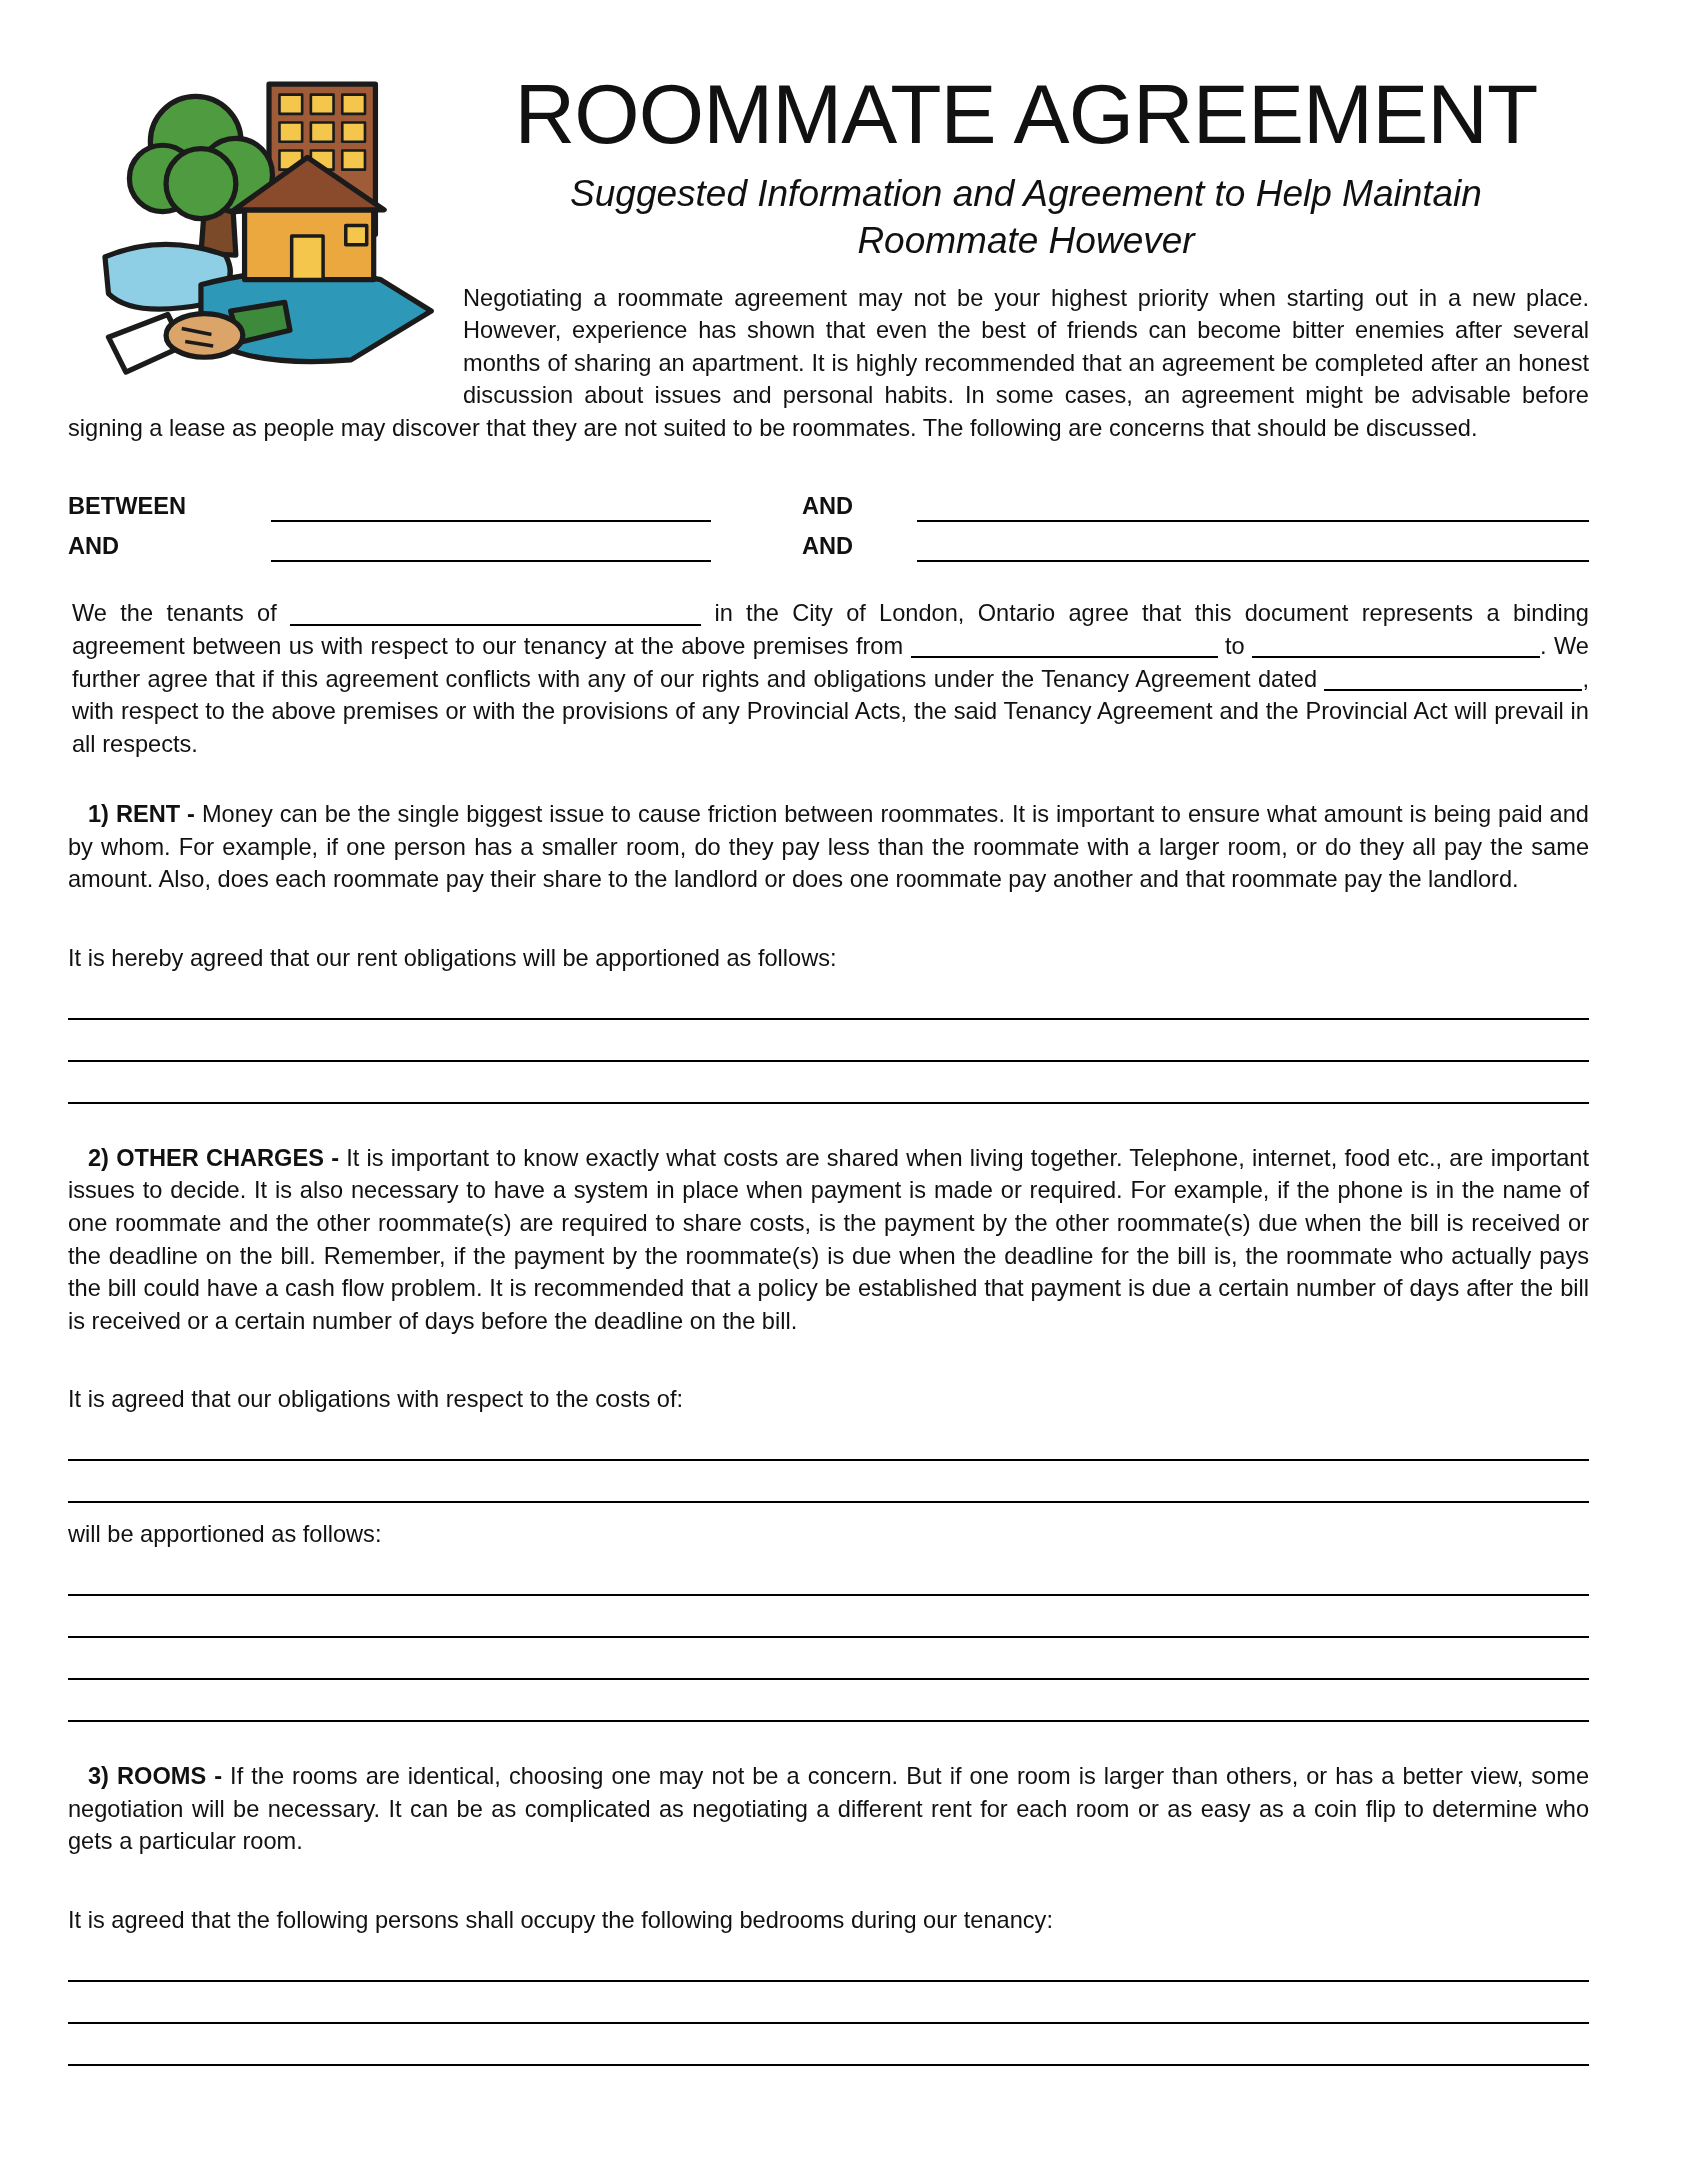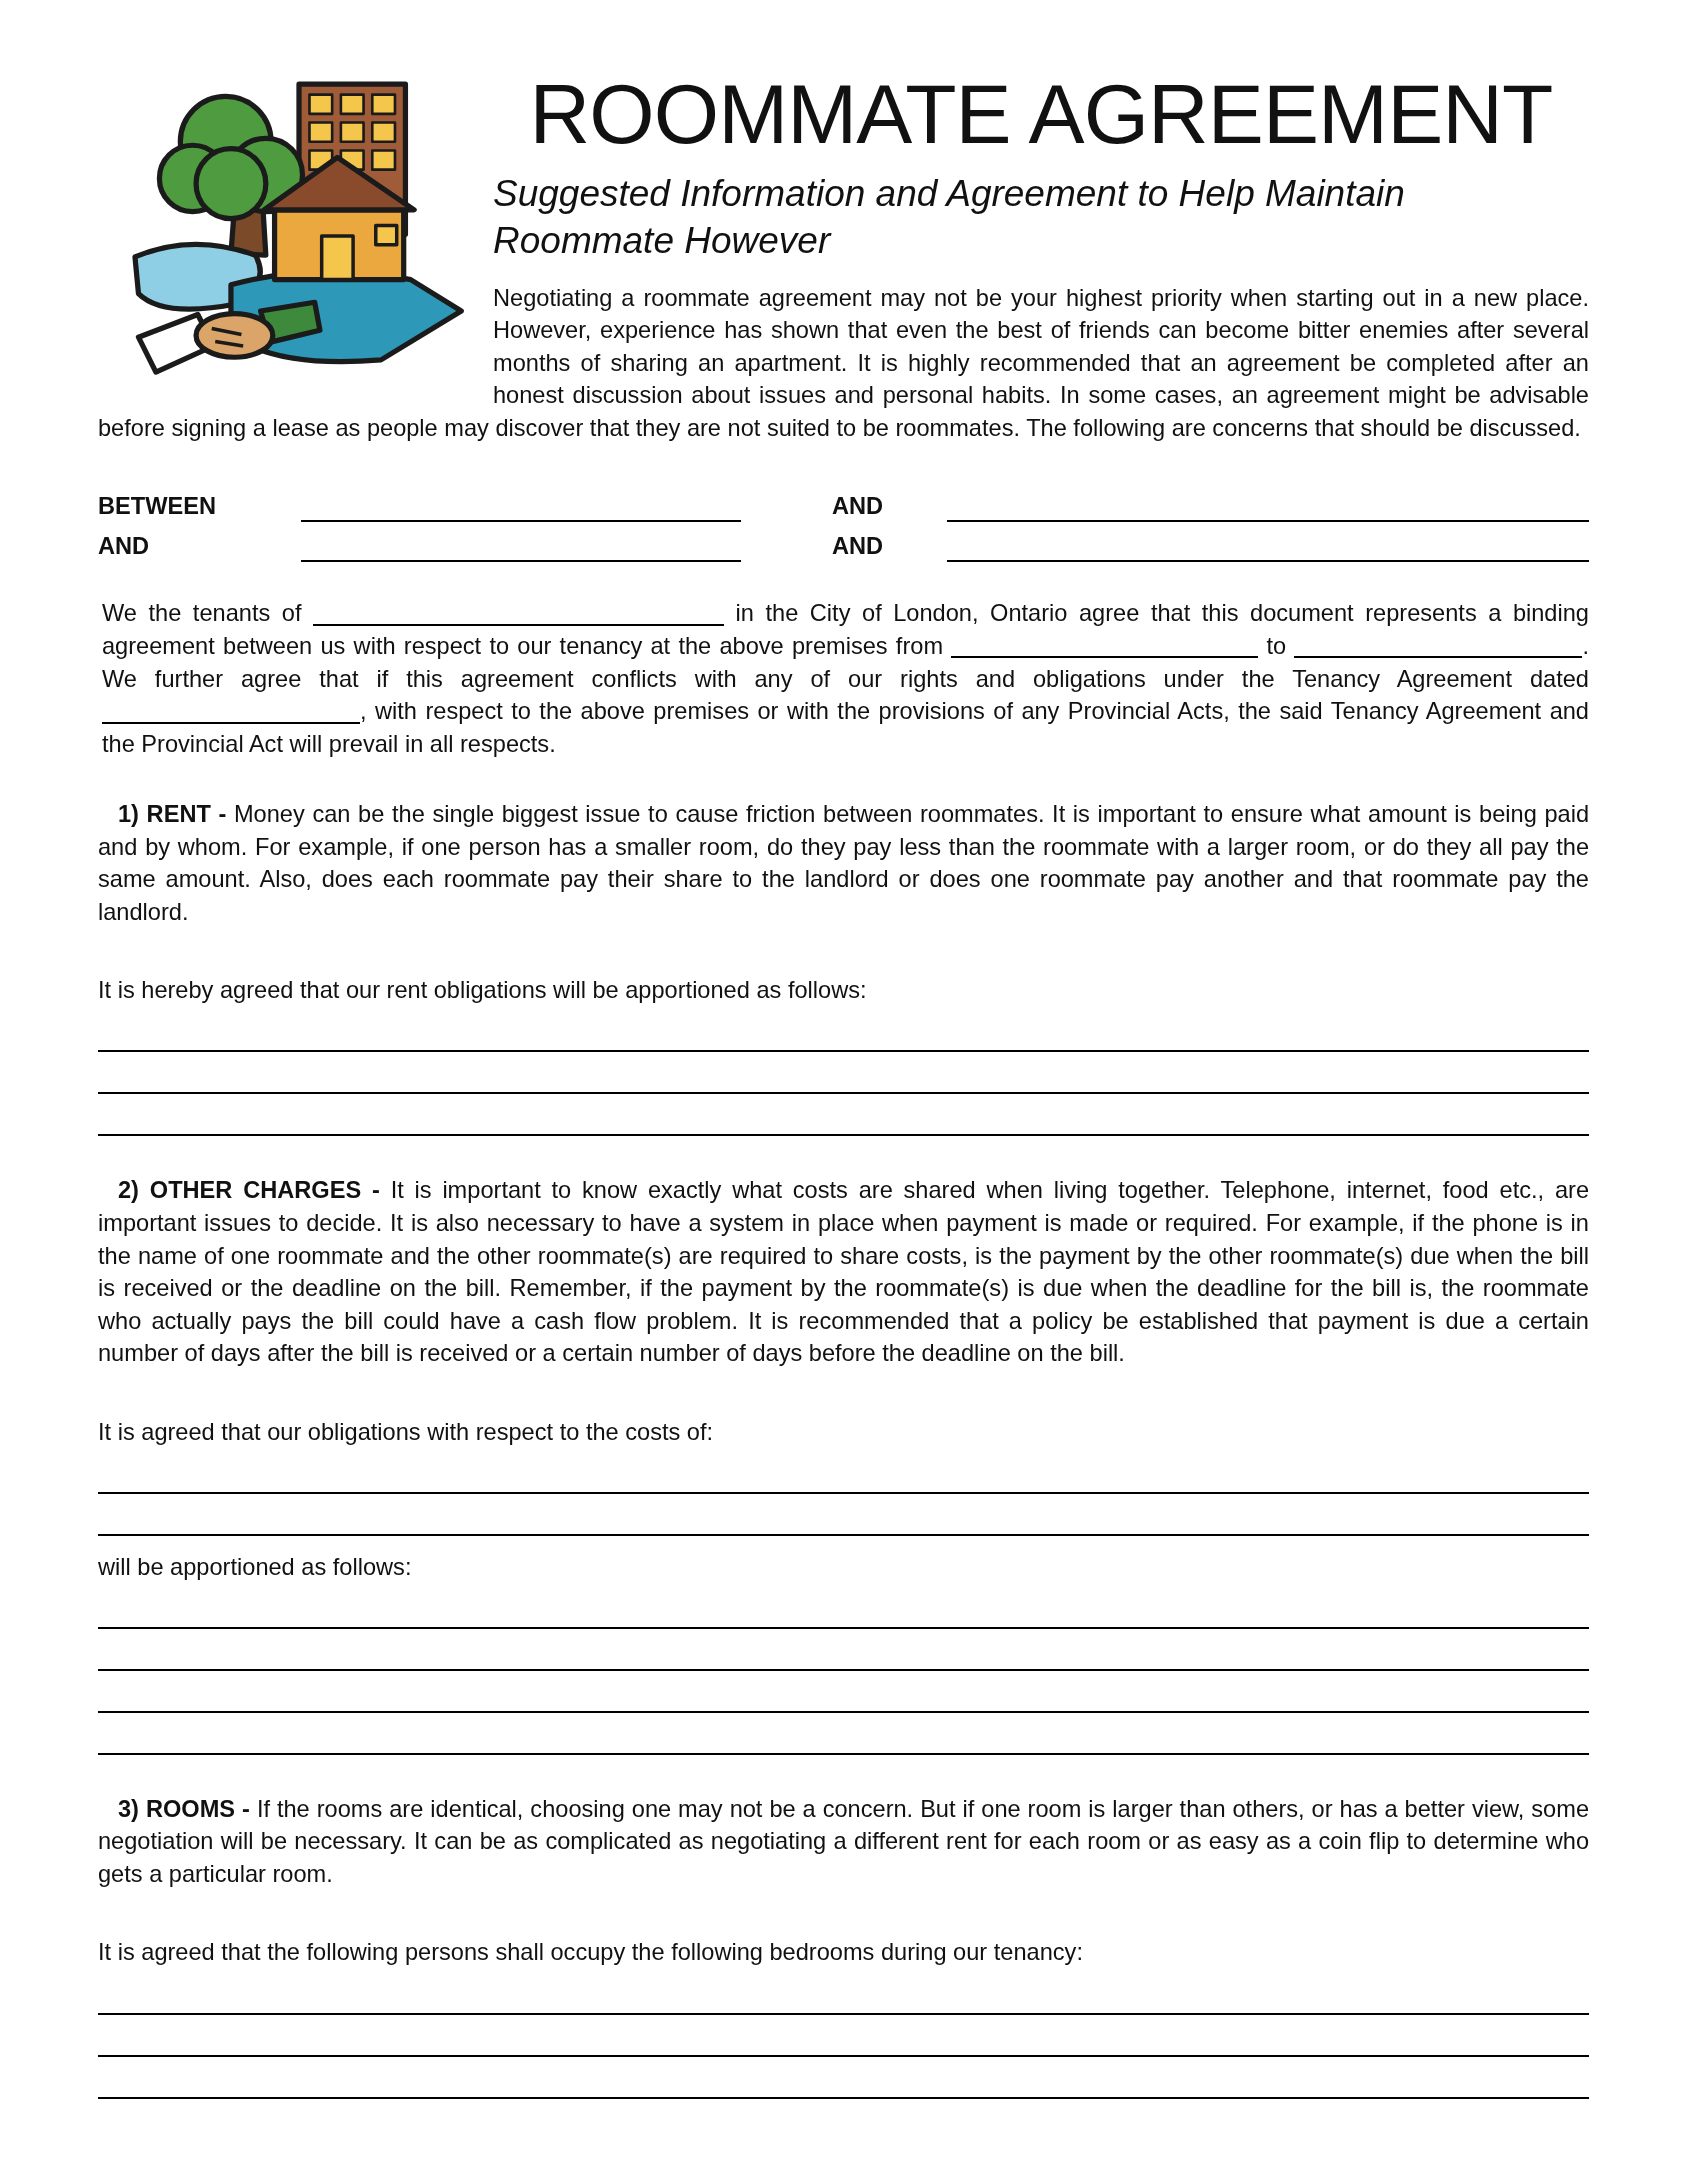--- a/index.html
+++ b/index.html
@@ -8,21 +8,21 @@
     width: 1687px;
     height: 2184px;
     background: #ffffff;
     color: #111111;
     font-family: "Liberation Sans", "DejaVu Sans", sans-serif;
     overflow: hidden;
   }
   .page {
     width: 1687px;
     height: 1562px;
-    padding: 70px 98px 0 98px;
+    padding: 70px 98px 0 68px;
     font-size: 23.6px;
     line-height: 1.38;
   }
   
   .clipart {
     float: left;
     width: 342px;
     height: 304px;
     margin: 7px 23px 3.5px 30px;
   }
@@ -32,21 +32,21 @@
     font-weight: 400;
     letter-spacing: -0.9px;
     text-align: center;
     margin: 0;
     white-space: nowrap;
   }
   .subtitle {
     font-style: italic;
     font-size: 37px;
     line-height: 1.28;
-    text-align: left;
+    text-align: center;
     margin: 10.5px 0 17.5px 0;
   }
   .intro { text-align: justify; margin: 0; }
 
   
   .parties { clear: both; margin-top: 38px; }
   .party-row { display: flex; align-items: flex-end; height: 40px; }
   .party-label { font-weight: 700; width: 203px; flex: none; margin-top: 8px; }
   .party-label.mid { width: 63px; margin-left: 91px; }
   .wline { border-bottom: 2.6px solid #000; height: 31px; flex: none; }

